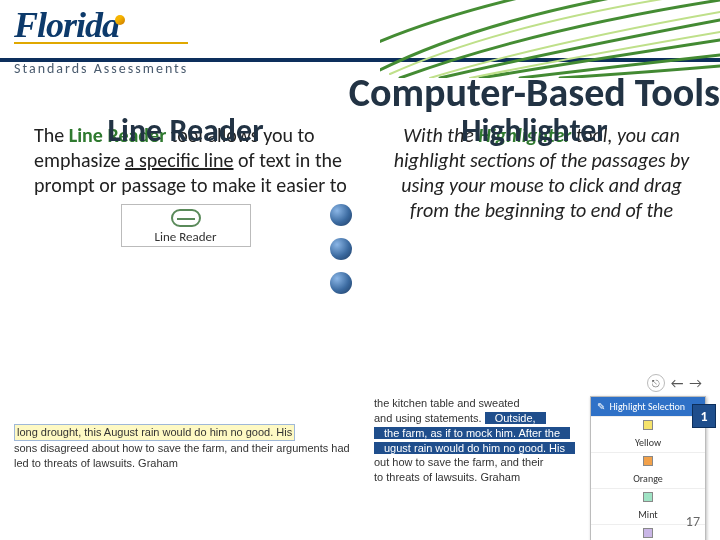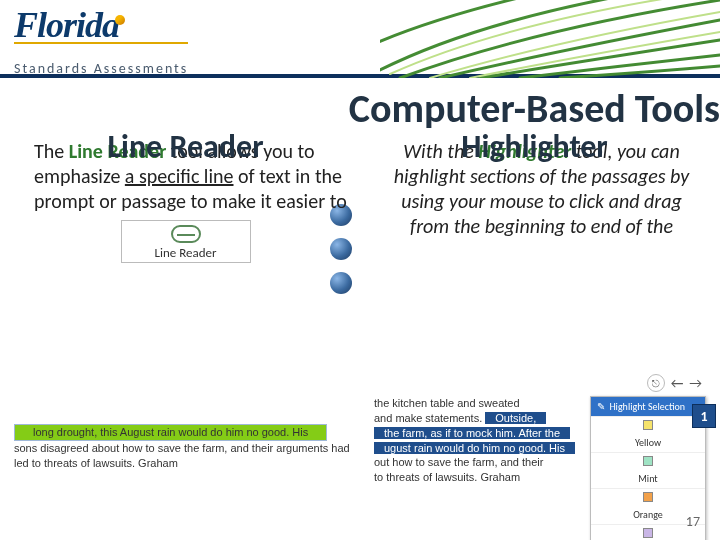--- a/index.html
+++ b/index.html
@@ -6,21 +6,21 @@
   body {
     width: 720px;
     height: 540px;
     background: #fff;
     font-family: Calibri, Verdana, Arial, sans-serif;
     position: relative;
     overflow: hidden;
   }
   .header {
     position: relative;
-    height: 78px;
+    height: 62px;
     width: 100%;
     border-bottom: 4px solid #0d2f5c;
   }
   .logo-wrap {
     position: absolute;
     left: 14px;
     top: 4px;
   }
   .logo-florida {
     font-family: Georgia, 'Times New Roman', serif;
@@ -141,23 +141,23 @@
     left: 14px;
     top: 409px;
     width: 340px;
     font-size: 11px;
     line-height: 1.35;
     color: #333;
     font-family: Verdana, Arial, sans-serif;
   }
   .passage .lr-highlight {
     display: inline-block;
-    background: #84cc16;
+    background: #fef9c3;
     border: 1px solid #9fb8d8;
-    padding: 0 18px;
+    padding: 0 2px;
   }
 
   .hl-demo {
     position: absolute;
     left: 374px;
     top: 374px;
     width: 332px;
   }
   .hl-toolbar {
     display: flex;
@@ -309,44 +309,44 @@
 </div>
 
 <div class="hl-demo">
   <div class="hl-toolbar">
     <span class="esc">⎋</span>
     <span class="arrow">←</span>
     <span class="arrow">→</span>
   </div>
   <div class="hl-text">
     <span>the kitchen table and sweated</span><br>
-    <span>and make statements. </span><span class="hl-sel">Outside,</span><br>
+    <span>and using statements. </span><span class="hl-sel">Outside,</span><br>
     <span class="hl-sel">the farm, as if to mock him. After the</span><br>
     <span class="hl-sel">ugust rain would do him no good. His</span><br>
     <span>out how to save the farm, and their</span><br>
     <span>to threats of lawsuits. Graham</span>
   </div>
   <div class="hl-menu">
     <div class="hl-menu-head">
       <span>✎</span>
       <span>Highlight Selection</span>
     </div>
     <div class="hl-menu-item">
         <span class="sw" style="background:#f6e36b"></span>
         <span>Yellow</span>
       </div>
     <div class="hl-menu-item">
+        <span class="sw" style="background:#f2a14a"></span>
+        <span>Orange</span>
+      </div>
+    <div class="hl-menu-item">
         <span class="sw" style="background:#9fe3c4"></span>
         <span>Mint</span>
       </div>
     <div class="hl-menu-item">
-        <span class="sw" style="background:#f2a14a"></span>
-        <span>Orange</span>
-      </div>
-    <div class="hl-menu-item">
         <span class="sw" style="background:#c9b6e6"></span>
         <span>Lilac</span>
       </div>
     <div class="hl-menu-item">
         <span class="sw" style="background:#fff"></span>
         <span>Reset Highlight</span>
       </div>
   </div>
 </div>
 

